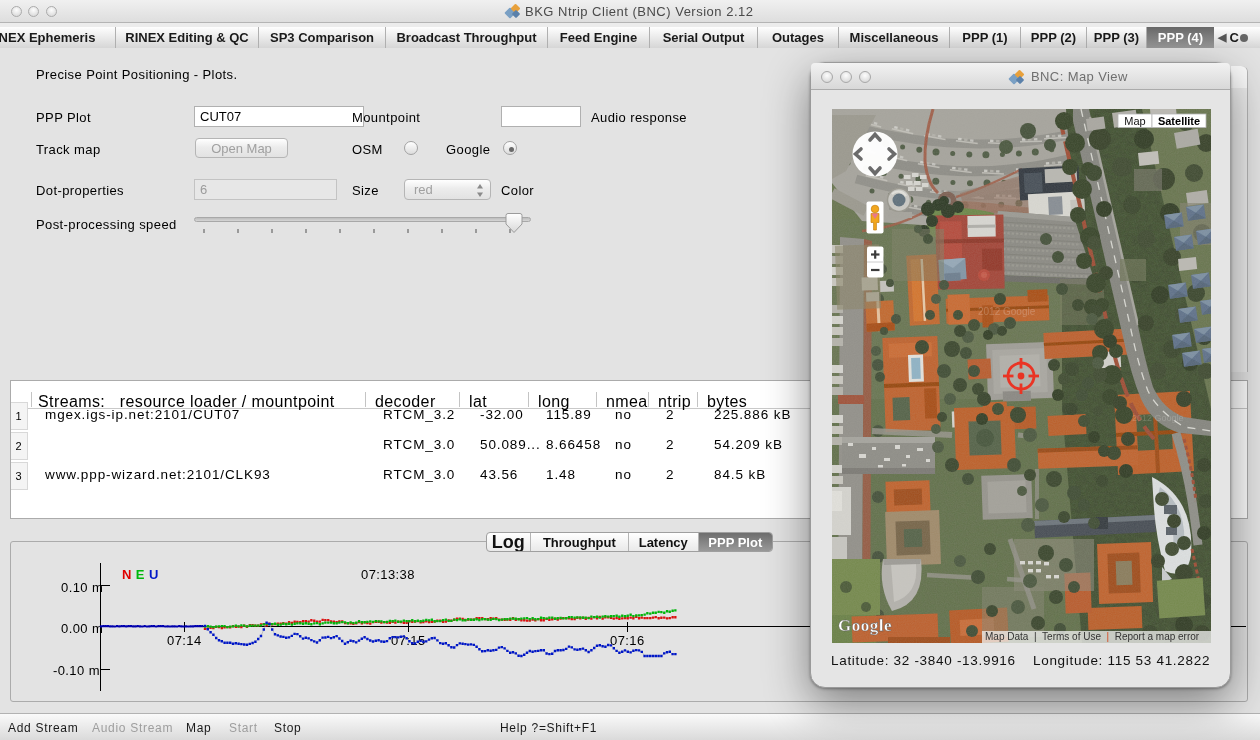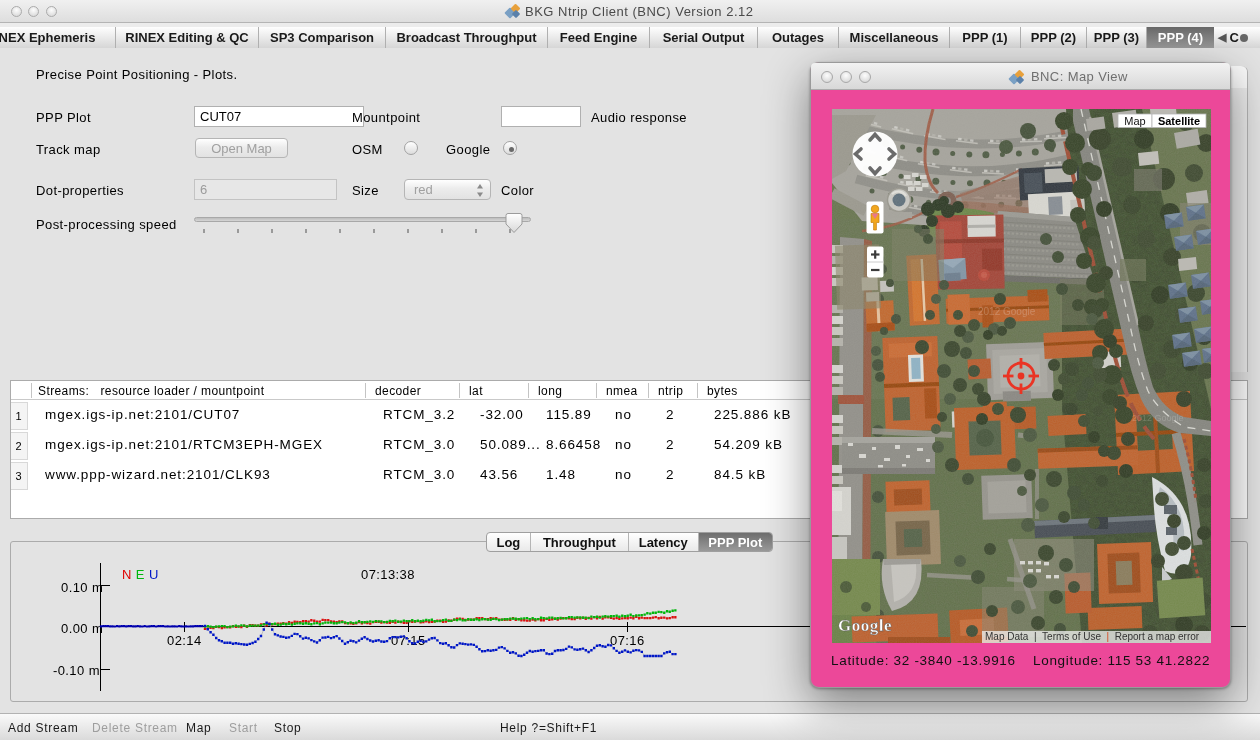--- a/index.html
+++ b/index.html
@@ -24,22 +24,22 @@
 .inpdis{background:#e7e7e7;border:1px solid #c3c3c3;color:#9b9b9b;}
 .btn{position:absolute;background:linear-gradient(#ffffff,#ececec 45%,#e2e2e2);
  border:1px solid #b5b5b5;border-radius:4px;font-size:13px;color:#a0a0a0;
  display:flex;align-items:center;justify-content:center;}
 .radio{position:absolute;width:14px;height:14px;border-radius:50%;
  background:linear-gradient(#ffffff,#dcdcdc);border:1px solid #a2a2a2;}
 #toolbar{position:absolute;left:0;top:713px;width:1260px;height:27px;
  background:linear-gradient(#fafafa,#dadada);border-top:1px solid #b2b2b2;padding-left:40px;}
 .tbi{position:absolute;top:7px;font-size:12px;color:#1a1a1a;white-space:nowrap;letter-spacing:0.7px;}
 .tbdis{color:#9e9e9e;}
-#mapwin{position:absolute;left:810px;top:62px;width:421px;height:626px;background:#ec4899;
- border-radius:9px;box-shadow:0 15px 45px rgba(0,0,0,0.45),0 1px 3px rgba(0,0,0,0.35);
+#mapwin{position:absolute;left:810px;top:62px;width:421px;height:626px;background:#e5e5e5;
+ border-radius:15px;box-shadow:0 15px 45px rgba(0,0,0,0.45),0 1px 3px rgba(0,0,0,0.35);
  border:1px solid #9a9a9a;}
 #maptitle{position:absolute;left:0;top:0;width:419px;height:27px;border-radius:4px 4px 0 0;
  background:linear-gradient(#f2f2f2,#d8d8d8);border-bottom:1px solid #ababab;}
 .tlm{position:absolute;top:8px;width:12px;height:12px;border-radius:50%;
  background:radial-gradient(circle at 50% 35%,#fdfdfd,#d0d0d0);border:1px solid #a8a8a8;}
 #mapbox{position:absolute;left:21px;top:46px;width:379px;height:534px;overflow:hidden;}
 #latlon{position:absolute;left:0;top:590px;font-size:13.5px;color:#111;width:421px;letter-spacing:0.7px;}
 </style></head><body>
 <div id="main">
 <div id="titlebar">
@@ -111,21 +111,21 @@
         <path d="M2 3.5 Q2 1.5 4 1.5 L16 1.5 Q18 1.5 18 3.5 L18 12 L10 20.5 L2 12 Z" fill="url(#thg)" stroke="#9b9b9b" stroke-width="1"></path>
         <defs>
           <linearGradient id="thg" x1="0" y1="0" x2="0" y2="1">
             <stop offset="0" stop-color="#ffffff"></stop>
             <stop offset="1" stop-color="#d8d8d8"></stop>
           </linearGradient>
         </defs>
       </svg>
 </div>
 <div class="abs" style="left:10px;top:380px;width:1238px;height:139px;background:#fff;border:1px solid #ababab">
-<div class="abs" style="left:0;top:0;width:1236px;height:19px;border-bottom:1px solid #c9c9c9;font-size:12px;letter-spacing:0.4px">
+<div class="abs" style="left:0;top:9px;width:1236px;height:19px;border-bottom:1px solid #c9c9c9;font-size:16px;letter-spacing:0.4px">
 <div class="abs" style="left:27px;top:3px">Streams:&nbsp;&nbsp; resource loader / mountpoint</div>
 <div class="abs" style="left:20px;top:2px;width:1px;height:15px;background:#c4c4c4"></div>
 <div class="abs" style="left:364px;top:3px">decoder</div>
 <div class="abs" style="left:354px;top:2px;width:1px;height:15px;background:#c4c4c4"></div>
 <div class="abs" style="left:458px;top:3px">lat</div>
 <div class="abs" style="left:448px;top:2px;width:1px;height:15px;background:#c4c4c4"></div>
 <div class="abs" style="left:527px;top:3px">long</div>
 <div class="abs" style="left:517px;top:2px;width:1px;height:15px;background:#c4c4c4"></div>
 <div class="abs" style="left:595px;top:3px">nmea</div>
 <div class="abs" style="left:585px;top:2px;width:1px;height:15px;background:#c4c4c4"></div>
@@ -140,52 +140,51 @@
 <div class="abs" style="left:34px;top:6px">mgex.igs-ip.net:2101/CUT07</div>
 <div class="abs" style="left:372px;top:6px">RTCM_3.2</div>
 <div class="abs" style="left:469px;top:6px">-32.00</div>
 <div class="abs" style="left:535px;top:6px">115.89</div>
 <div class="abs" style="left:604px;top:6px">no</div>
 <div class="abs" style="left:655px;top:6px">2</div>
 <div class="abs" style="left:703px;top:6px">225.886 kB</div>
 </div>
 <div class="abs" style="left:0;top:50px;width:1236px;height:30px;font-size:13.5px;letter-spacing:0.9px">
 <div class="abs" style="left:0px;top:1px;width:17px;height:28px;border:1px solid #d8d8d8;border-left:none;background:#f4f4f4;font-size:11px;display:flex;align-items:center;justify-content:center">2</div>
-<div class="abs" style="left:34px;top:6px">mgex.igs-ip.net:2101/RTCM3EPH-MGEX</div>
 <div class="abs" style="left:372px;top:6px">RTCM_3.0</div>
 <div class="abs" style="left:469px;top:6px">50.089...</div>
 <div class="abs" style="left:535px;top:6px">8.66458</div>
 <div class="abs" style="left:604px;top:6px">no</div>
 <div class="abs" style="left:655px;top:6px">2</div>
 <div class="abs" style="left:703px;top:6px">54.209 kB</div>
 </div>
 <div class="abs" style="left:0;top:80px;width:1236px;height:30px;font-size:13.5px;letter-spacing:0.9px">
 <div class="abs" style="left:0px;top:1px;width:17px;height:28px;border:1px solid #d8d8d8;border-left:none;background:#f4f4f4;font-size:11px;display:flex;align-items:center;justify-content:center">3</div>
 <div class="abs" style="left:34px;top:6px">www.ppp-wizard.net:2101/CLK93</div>
 <div class="abs" style="left:372px;top:6px">RTCM_3.0</div>
 <div class="abs" style="left:469px;top:6px">43.56</div>
 <div class="abs" style="left:535px;top:6px">1.48</div>
 <div class="abs" style="left:604px;top:6px">no</div>
 <div class="abs" style="left:655px;top:6px">2</div>
 <div class="abs" style="left:703px;top:6px">84.5 kB</div>
 </div>
 </div>
 <div class="abs" style="left:10px;top:541px;width:1238px;height:161px;border:1px solid #ababab;border-radius:3px"></div>
 <div class="abs" style="left:486px;top:532px;width:287px;height:20px;border:1px solid #9f9f9f;border-radius:4px;background:linear-gradient(#ffffff,#e9e9e9);overflow:hidden;display:flex">
-<div style="width:44px;height:100%;border-right:1px solid #b5b5b5;display:flex;align-items:center;justify-content:center;font-size:13px;font-weight:bold;color:#111">Log</div>
+<div style="width:44px;height:100%;border-right:1px solid #b5b5b5;display:flex;align-items:center;justify-content:center;font-size:18px;font-weight:bold;color:#111">Log</div>
 <div style="width:99px;height:100%;border-right:1px solid #b5b5b5;display:flex;align-items:center;justify-content:center;font-size:13px;font-weight:bold;color:#111">Throughput</div>
 <div style="width:70px;height:100%;border-right:1px solid #b5b5b5;display:flex;align-items:center;justify-content:center;font-size:13px;font-weight:bold;color:#111">Latency</div>
 <div style="width:74px;height:100%;background:linear-gradient(#6e6e6e,#9a9a9a);color:#fff;display:flex;align-items:center;justify-content:center;font-size:13px;font-weight:bold;color:#fff">PPP Plot</div>
 </div>
 <div class="lbl" style="left:61px;top:580px;width:36px;text-align:right">0.10 m</div>
 <div class="lbl" style="left:61px;top:621px;width:36px;text-align:right">0.00 m</div>
 <div class="lbl" style="left:53px;top:663px;width:44px;text-align:right">-0.10 m</div>
-<div class="lbl" style="left:122px;top:567px;font-weight:normal"><span style="color:#e00000">N</span>&nbsp;<span style="color:#00b80c">E</span>&nbsp;<span style="color:#0017c8">U</span></div>
+<div class="lbl" style="left:122px;top:567px;font-weight:bold"><span style="color:#e00000">N</span>&nbsp;<span style="color:#00b80c">E</span>&nbsp;<span style="color:#0017c8">U</span></div>
 <div class="lbl" style="left:361px;top:567px">07:13:38</div>
-<div class="lbl" style="left:167px;top:633px">02:14</div>
+<div class="lbl" style="left:167px;top:633px">07:14</div>
 <div class="lbl" style="left:391px;top:633px">07:15</div>
 <div class="lbl" style="left:610px;top:633px">07:16</div>
 <svg width="1260" height="740" viewBox="0 0 1260 740" style="position:absolute;left:0;top:0">
 <line x1="100.5" y1="563" x2="100.5" y2="691" stroke="#000" stroke-width="1"></line>
 <line x1="100" y1="626.5" x2="1246" y2="626.5" stroke="#000" stroke-width="1"></line>
 <line x1="100" y1="585.5" x2="110" y2="585.5" stroke="#000" stroke-width="1"></line>
 <line x1="100" y1="669.5" x2="110" y2="669.5" stroke="#000" stroke-width="1"></line>
 <line x1="184.5" y1="622" x2="184.5" y2="632" stroke="#000" stroke-width="1"></line>
 <line x1="408.5" y1="622" x2="408.5" y2="632" stroke="#000" stroke-width="1"></line>
 <line x1="627.5" y1="622" x2="627.5" y2="632" stroke="#000" stroke-width="1"></line>
@@ -194,21 +193,21 @@
 <polyline points="205,625.9 207.8,629.2 210.6,632.3 213.4,634.8 216.2,638.0 219.0,640.2 221.8,641.2 224.6,642.8 227.4,642.8 230.2,642.8 233.0,643.7 235.8,643.2 238.6,643.8 241.4,644.1 244.2,644.5 247.0,644.7 249.8,643.9 252.6,643.0 255.4,641.7 258.2,639.0 261.0,636.0 263.8,629.5 266.6,622.8 269.4,624.0 272.2,629.5 275.0,634.2 277.8,635.4 280.6,636.5 283.4,636.9 286.2,637.8 289.0,637.4 291.8,635.9 294.6,633.9 297.4,634.1 300.2,636.2 303.0,638.6 305.8,637.8 308.6,638.4 311.4,640.1 314.2,641.4 317.0,642.5 319.8,640.3 322.6,637.6 325.4,637.5 328.2,636.9 331.0,638.1 333.8,637.2 336.6,636.1 339.4,638.5 342.2,641.0 345.0,643.7 347.8,642.3 350.6,640.7 353.4,641.2 356.2,642.4 359.0,640.6 361.8,638.8 364.6,637.3 367.4,639.0 370.2,640.5 373.0,641.5 375.8,640.8 378.6,640.3 381.4,641.5 384.2,641.8 387.0,641.1 389.8,638.2 392.6,637.1 395.4,637.1 398.2,637.4 401.0,636.8 403.8,636.4 406.6,638.2 409.4,641.3 412.2,643.2 415.0,643.5 417.8,641.8 420.6,640.9 423.4,641.7 426.2,641.4 429.0,639.6 431.8,638.2 434.6,638.0 437.4,640.4 440.2,643.1 443.0,643.8 445.8,643.2 448.6,645.2 451.4,647.3 454.2,647.5 457.0,645.1 459.8,643.4 462.6,643.7 465.4,644.1 468.2,644.6 471.0,644.4 473.8,644.9 476.6,646.7 479.4,649.2 482.2,651.2 485.0,651.1 487.8,650.3 490.6,650.8 493.4,650.3 496.2,649.9 499.0,647.6 501.8,647.1 504.6,648.4 507.4,650.9 510.2,652.7 513.0,652.2 515.8,653.4 518.6,655.7 521.4,656.0 524.2,654.8 527.0,652.8 529.8,651.0 532.6,651.7 535.4,651.1 538.2,650.9 541.0,650.3 543.8,650.3 546.6,653.5 549.4,654.1 552.2,653.7 555.0,651.0 557.8,650.3 560.6,650.3 563.4,650.0 566.2,648.9 569.0,646.6 571.8,647.4 574.6,649.4 577.4,649.8 580.2,649.2 583.0,648.6 585.8,650.2 588.6,652.0 591.4,650.2 594.2,648.0 597.0,645.8 599.8,645.2 602.6,646.2 605.4,646.8 608.2,645.0 611.0,645.4 613.8,648.2 616.6,650.9 619.4,652.7 622.2,651.7 625.0,650.4 627.8,651.7 630.6,652.4 633.4,650.7 636.2,650.1 639.0,650.4 641.8,651.9 644.6,656.0 647.4,656.0 650.2,656.0 653.0,656.0 655.8,656.0 658.6,656.0 661.4,656.0 664.2,653.4 667.0,652.2 669.8,651.8 672.6,654.1 675.4,654.1" fill="none" stroke="#aaa" stroke-width="0.7"></polyline>
 <path d="M99.9 625.3h2.2v2.2h-2.2zM102.2 625.0h2.2v2.2h-2.2zM104.5 625.1h2.2v2.2h-2.2zM106.8 625.1h2.2v2.2h-2.2zM109.1 625.3h2.2v2.2h-2.2zM111.4 625.3h2.2v2.2h-2.2zM113.7 625.4h2.2v2.2h-2.2zM116.0 625.0h2.2v2.2h-2.2zM118.3 625.2h2.2v2.2h-2.2zM120.6 625.0h2.2v2.2h-2.2zM122.9 625.1h2.2v2.2h-2.2zM125.2 625.2h2.2v2.2h-2.2zM127.5 625.0h2.2v2.2h-2.2zM129.8 625.0h2.2v2.2h-2.2zM132.1 625.3h2.2v2.2h-2.2zM134.4 625.2h2.2v2.2h-2.2zM136.7 625.1h2.2v2.2h-2.2zM139.0 625.2h2.2v2.2h-2.2zM141.3 625.4h2.2v2.2h-2.2zM143.6 625.0h2.2v2.2h-2.2zM145.9 625.4h2.2v2.2h-2.2zM148.2 625.3h2.2v2.2h-2.2zM150.5 625.1h2.2v2.2h-2.2zM152.8 625.0h2.2v2.2h-2.2zM155.1 625.4h2.2v2.2h-2.2zM157.4 625.1h2.2v2.2h-2.2zM159.7 625.0h2.2v2.2h-2.2zM162.0 625.0h2.2v2.2h-2.2zM164.3 625.4h2.2v2.2h-2.2zM166.6 625.3h2.2v2.2h-2.2zM168.9 625.4h2.2v2.2h-2.2zM171.2 625.3h2.2v2.2h-2.2zM173.5 625.2h2.2v2.2h-2.2zM175.8 625.4h2.2v2.2h-2.2zM178.1 625.1h2.2v2.2h-2.2zM180.4 625.2h2.2v2.2h-2.2zM182.7 625.4h2.2v2.2h-2.2zM185.0 625.3h2.2v2.2h-2.2zM187.3 625.4h2.2v2.2h-2.2zM189.6 625.2h2.2v2.2h-2.2zM191.9 625.3h2.2v2.2h-2.2zM194.2 625.0h2.2v2.2h-2.2zM196.5 625.1h2.2v2.2h-2.2zM198.8 625.1h2.2v2.2h-2.2zM201.1 625.0h2.2v2.2h-2.2z" fill="#0000b2"></path>
 <path d="M203.8 627.6h2.3v2.3h-2.3zM206.7 627.6h2.3v2.3h-2.3zM209.4 626.8h2.3v2.3h-2.3zM212.2 626.9h2.3v2.3h-2.3zM215.0 625.8h2.3v2.3h-2.3zM217.8 625.9h2.3v2.3h-2.3zM220.7 627.0h2.3v2.3h-2.3zM223.4 626.1h2.3v2.3h-2.3zM226.2 626.0h2.3v2.3h-2.3zM229.0 626.2h2.3v2.3h-2.3zM231.8 624.9h2.3v2.3h-2.3zM234.7 625.6h2.3v2.3h-2.3zM237.4 625.5h2.3v2.3h-2.3zM240.2 625.9h2.3v2.3h-2.3zM243.0 624.5h2.3v2.3h-2.3zM245.8 625.6h2.3v2.3h-2.3zM248.7 623.9h2.3v2.3h-2.3zM251.4 623.9h2.3v2.3h-2.3zM254.2 624.4h2.3v2.3h-2.3zM257.1 624.4h2.3v2.3h-2.3zM259.9 623.2h2.3v2.3h-2.3zM262.7 622.9h2.3v2.3h-2.3zM265.5 624.1h2.3v2.3h-2.3zM268.2 622.6h2.3v2.3h-2.3zM271.1 623.1h2.3v2.3h-2.3zM273.9 623.0h2.3v2.3h-2.3zM276.7 622.4h2.3v2.3h-2.3zM279.5 622.5h2.3v2.3h-2.3zM282.2 622.1h2.3v2.3h-2.3zM285.1 622.6h2.3v2.3h-2.3zM287.9 621.1h2.3v2.3h-2.3zM290.7 621.8h2.3v2.3h-2.3zM293.5 620.6h2.3v2.3h-2.3zM296.2 620.8h2.3v2.3h-2.3zM299.1 621.0h2.3v2.3h-2.3zM301.9 620.1h2.3v2.3h-2.3zM304.7 619.9h2.3v2.3h-2.3zM307.5 620.5h2.3v2.3h-2.3zM310.2 619.1h2.3v2.3h-2.3zM313.1 619.6h2.3v2.3h-2.3zM315.9 620.6h2.3v2.3h-2.3zM318.7 620.5h2.3v2.3h-2.3zM321.5 618.8h2.3v2.3h-2.3zM324.2 619.0h2.3v2.3h-2.3zM327.1 619.0h2.3v2.3h-2.3zM329.9 620.2h2.3v2.3h-2.3zM332.7 620.6h2.3v2.3h-2.3zM335.5 620.9h2.3v2.3h-2.3zM338.2 620.2h2.3v2.3h-2.3zM341.1 620.2h2.3v2.3h-2.3zM343.9 621.9h2.3v2.3h-2.3zM346.7 622.0h2.3v2.3h-2.3zM349.5 622.1h2.3v2.3h-2.3zM352.2 622.6h2.3v2.3h-2.3zM355.1 622.1h2.3v2.3h-2.3zM357.9 620.9h2.3v2.3h-2.3zM360.7 622.2h2.3v2.3h-2.3zM363.5 621.2h2.3v2.3h-2.3zM366.2 621.9h2.3v2.3h-2.3zM369.1 622.4h2.3v2.3h-2.3zM371.9 620.9h2.3v2.3h-2.3zM374.7 620.8h2.3v2.3h-2.3zM377.5 620.6h2.3v2.3h-2.3zM380.2 621.5h2.3v2.3h-2.3zM383.1 620.9h2.3v2.3h-2.3zM385.9 621.5h2.3v2.3h-2.3zM388.7 621.6h2.3v2.3h-2.3zM391.5 620.6h2.3v2.3h-2.3zM394.2 621.4h2.3v2.3h-2.3zM397.1 620.6h2.3v2.3h-2.3zM399.9 621.0h2.3v2.3h-2.3zM402.7 621.6h2.3v2.3h-2.3zM405.5 621.6h2.3v2.3h-2.3zM408.2 620.1h2.3v2.3h-2.3zM411.1 620.6h2.3v2.3h-2.3zM413.9 620.4h2.3v2.3h-2.3zM416.7 619.9h2.3v2.3h-2.3zM419.5 621.1h2.3v2.3h-2.3zM422.2 620.9h2.3v2.3h-2.3zM425.1 620.1h2.3v2.3h-2.3zM427.9 621.0h2.3v2.3h-2.3zM430.7 620.6h2.3v2.3h-2.3zM433.5 620.4h2.3v2.3h-2.3zM436.2 619.6h2.3v2.3h-2.3zM439.1 619.6h2.3v2.3h-2.3zM441.9 620.6h2.3v2.3h-2.3zM444.7 620.4h2.3v2.3h-2.3zM447.5 619.2h2.3v2.3h-2.3zM450.2 619.5h2.3v2.3h-2.3zM453.1 618.6h2.3v2.3h-2.3zM455.9 617.6h2.3v2.3h-2.3zM458.7 617.6h2.3v2.3h-2.3zM461.5 617.8h2.3v2.3h-2.3zM464.2 618.8h2.3v2.3h-2.3zM467.1 618.5h2.3v2.3h-2.3zM469.9 618.5h2.3v2.3h-2.3zM472.7 618.5h2.3v2.3h-2.3zM475.5 617.1h2.3v2.3h-2.3zM478.2 617.1h2.3v2.3h-2.3zM481.1 616.9h2.3v2.3h-2.3zM483.9 618.0h2.3v2.3h-2.3zM486.7 618.1h2.3v2.3h-2.3zM489.5 617.1h2.3v2.3h-2.3zM492.2 617.6h2.3v2.3h-2.3zM495.1 616.9h2.3v2.3h-2.3zM497.9 618.4h2.3v2.3h-2.3zM500.7 618.4h2.3v2.3h-2.3zM503.5 618.6h2.3v2.3h-2.3zM506.2 618.4h2.3v2.3h-2.3zM509.1 618.6h2.3v2.3h-2.3zM511.9 617.1h2.3v2.3h-2.3zM514.6 618.6h2.3v2.3h-2.3zM517.5 618.0h2.3v2.3h-2.3zM520.2 619.1h2.3v2.3h-2.3zM523.1 619.1h2.3v2.3h-2.3zM525.9 619.4h2.3v2.3h-2.3zM528.6 619.4h2.3v2.3h-2.3zM531.5 618.4h2.3v2.3h-2.3zM534.2 619.1h2.3v2.3h-2.3zM537.1 617.9h2.3v2.3h-2.3zM539.9 619.1h2.3v2.3h-2.3zM542.6 619.1h2.3v2.3h-2.3zM545.5 617.8h2.3v2.3h-2.3zM548.2 618.8h2.3v2.3h-2.3zM551.1 618.1h2.3v2.3h-2.3zM553.9 617.6h2.3v2.3h-2.3zM556.6 618.5h2.3v2.3h-2.3zM559.5 617.4h2.3v2.3h-2.3zM562.2 616.9h2.3v2.3h-2.3zM565.1 617.0h2.3v2.3h-2.3zM567.9 617.1h2.3v2.3h-2.3zM570.6 618.0h2.3v2.3h-2.3zM573.5 618.0h2.3v2.3h-2.3zM576.2 616.6h2.3v2.3h-2.3zM579.1 617.1h2.3v2.3h-2.3zM581.9 616.6h2.3v2.3h-2.3zM584.6 617.6h2.3v2.3h-2.3zM587.5 616.8h2.3v2.3h-2.3zM590.2 617.4h2.3v2.3h-2.3zM593.1 615.9h2.3v2.3h-2.3zM595.9 617.2h2.3v2.3h-2.3zM598.6 615.8h2.3v2.3h-2.3zM601.5 617.4h2.3v2.3h-2.3zM604.2 616.1h2.3v2.3h-2.3zM607.1 616.1h2.3v2.3h-2.3zM609.9 616.8h2.3v2.3h-2.3zM612.6 617.5h2.3v2.3h-2.3zM615.5 616.9h2.3v2.3h-2.3zM618.2 617.6h2.3v2.3h-2.3zM621.1 617.2h2.3v2.3h-2.3zM623.9 616.9h2.3v2.3h-2.3zM626.6 617.1h2.3v2.3h-2.3zM629.5 616.4h2.3v2.3h-2.3zM632.2 617.1h2.3v2.3h-2.3zM635.1 615.6h2.3v2.3h-2.3zM637.9 617.1h2.3v2.3h-2.3zM640.6 616.5h2.3v2.3h-2.3zM643.5 616.9h2.3v2.3h-2.3zM646.2 617.0h2.3v2.3h-2.3zM649.1 617.0h2.3v2.3h-2.3zM651.9 616.5h2.3v2.3h-2.3zM654.6 616.0h2.3v2.3h-2.3zM657.5 617.1h2.3v2.3h-2.3zM660.2 616.6h2.3v2.3h-2.3zM663.1 616.4h2.3v2.3h-2.3zM665.9 617.2h2.3v2.3h-2.3zM668.6 617.0h2.3v2.3h-2.3zM671.5 616.1h2.3v2.3h-2.3zM674.2 616.1h2.3v2.3h-2.3z" fill="#dd0f0f"></path>
 <path d="M203.8 625.5h2.3v2.3h-2.3zM206.7 625.1h2.3v2.3h-2.3zM209.4 625.4h2.3v2.3h-2.3zM212.2 625.9h2.3v2.3h-2.3zM215.0 625.4h2.3v2.3h-2.3zM217.8 625.2h2.3v2.3h-2.3zM220.7 625.0h2.3v2.3h-2.3zM223.4 625.0h2.3v2.3h-2.3zM226.2 626.0h2.3v2.3h-2.3zM229.0 625.4h2.3v2.3h-2.3zM231.8 625.2h2.3v2.3h-2.3zM234.7 624.5h2.3v2.3h-2.3zM237.4 625.2h2.3v2.3h-2.3zM240.2 624.2h2.3v2.3h-2.3zM243.0 624.5h2.3v2.3h-2.3zM245.8 625.2h2.3v2.3h-2.3zM248.7 624.6h2.3v2.3h-2.3zM251.4 624.4h2.3v2.3h-2.3zM254.2 624.4h2.3v2.3h-2.3zM257.1 624.5h2.3v2.3h-2.3zM259.9 624.2h2.3v2.3h-2.3zM262.7 623.2h2.3v2.3h-2.3zM265.5 622.8h2.3v2.3h-2.3zM268.2 623.1h2.3v2.3h-2.3zM271.1 622.9h2.3v2.3h-2.3zM273.9 622.6h2.3v2.3h-2.3zM276.7 623.6h2.3v2.3h-2.3zM279.5 623.5h2.3v2.3h-2.3zM282.2 622.6h2.3v2.3h-2.3zM285.1 623.1h2.3v2.3h-2.3zM287.9 622.6h2.3v2.3h-2.3zM290.7 623.4h2.3v2.3h-2.3zM293.5 622.6h2.3v2.3h-2.3zM296.2 622.2h2.3v2.3h-2.3zM299.1 622.1h2.3v2.3h-2.3zM301.9 622.6h2.3v2.3h-2.3zM304.7 622.1h2.3v2.3h-2.3zM307.5 622.6h2.3v2.3h-2.3zM310.2 623.1h2.3v2.3h-2.3zM313.1 622.2h2.3v2.3h-2.3zM315.9 622.0h2.3v2.3h-2.3zM318.7 623.1h2.3v2.3h-2.3zM321.5 622.2h2.3v2.3h-2.3zM324.2 621.5h2.3v2.3h-2.3zM327.1 621.4h2.3v2.3h-2.3zM329.9 621.4h2.3v2.3h-2.3zM332.7 622.1h2.3v2.3h-2.3zM335.5 622.1h2.3v2.3h-2.3zM338.2 621.5h2.3v2.3h-2.3zM341.1 620.9h2.3v2.3h-2.3zM343.9 621.2h2.3v2.3h-2.3zM346.7 622.1h2.3v2.3h-2.3zM349.5 621.2h2.3v2.3h-2.3zM352.2 621.9h2.3v2.3h-2.3zM355.1 621.6h2.3v2.3h-2.3zM357.9 620.1h2.3v2.3h-2.3zM360.7 621.1h2.3v2.3h-2.3zM363.5 621.1h2.3v2.3h-2.3zM366.2 620.8h2.3v2.3h-2.3zM369.1 620.2h2.3v2.3h-2.3zM371.9 620.8h2.3v2.3h-2.3zM374.7 619.9h2.3v2.3h-2.3zM377.5 620.2h2.3v2.3h-2.3zM380.2 620.2h2.3v2.3h-2.3zM383.1 621.0h2.3v2.3h-2.3zM385.9 620.8h2.3v2.3h-2.3zM388.7 619.8h2.3v2.3h-2.3zM391.5 620.1h2.3v2.3h-2.3zM394.2 619.5h2.3v2.3h-2.3zM397.1 620.6h2.3v2.3h-2.3zM399.9 620.5h2.3v2.3h-2.3zM402.7 619.5h2.3v2.3h-2.3zM405.5 620.0h2.3v2.3h-2.3zM408.2 620.0h2.3v2.3h-2.3zM411.1 619.1h2.3v2.3h-2.3zM413.9 620.1h2.3v2.3h-2.3zM416.7 619.6h2.3v2.3h-2.3zM419.5 620.1h2.3v2.3h-2.3zM422.2 619.6h2.3v2.3h-2.3zM425.1 618.8h2.3v2.3h-2.3zM427.9 619.2h2.3v2.3h-2.3zM430.7 618.6h2.3v2.3h-2.3zM433.5 620.1h2.3v2.3h-2.3zM436.2 620.0h2.3v2.3h-2.3zM439.1 619.9h2.3v2.3h-2.3zM441.9 619.0h2.3v2.3h-2.3zM444.7 618.5h2.3v2.3h-2.3zM447.5 619.8h2.3v2.3h-2.3zM450.2 619.8h2.3v2.3h-2.3zM453.1 618.4h2.3v2.3h-2.3zM455.9 619.0h2.3v2.3h-2.3zM458.7 618.1h2.3v2.3h-2.3zM461.5 619.2h2.3v2.3h-2.3zM464.2 619.1h2.3v2.3h-2.3zM467.1 618.1h2.3v2.3h-2.3zM469.9 618.6h2.3v2.3h-2.3zM472.7 618.6h2.3v2.3h-2.3zM475.5 618.1h2.3v2.3h-2.3zM478.2 619.0h2.3v2.3h-2.3zM481.1 618.1h2.3v2.3h-2.3zM483.9 617.9h2.3v2.3h-2.3zM486.7 618.4h2.3v2.3h-2.3zM489.5 618.6h2.3v2.3h-2.3zM492.2 617.8h2.3v2.3h-2.3zM495.1 617.9h2.3v2.3h-2.3zM497.9 619.0h2.3v2.3h-2.3zM500.7 618.4h2.3v2.3h-2.3zM503.5 618.0h2.3v2.3h-2.3zM506.2 618.1h2.3v2.3h-2.3zM509.1 617.4h2.3v2.3h-2.3zM511.9 617.5h2.3v2.3h-2.3zM514.6 617.6h2.3v2.3h-2.3zM517.5 618.1h2.3v2.3h-2.3zM520.2 617.4h2.3v2.3h-2.3zM523.1 617.2h2.3v2.3h-2.3zM525.9 617.0h2.3v2.3h-2.3zM528.6 617.9h2.3v2.3h-2.3zM531.5 617.1h2.3v2.3h-2.3zM534.2 618.1h2.3v2.3h-2.3zM537.1 618.0h2.3v2.3h-2.3zM539.9 616.6h2.3v2.3h-2.3zM542.6 616.9h2.3v2.3h-2.3zM545.5 617.5h2.3v2.3h-2.3zM548.2 616.6h2.3v2.3h-2.3zM551.1 616.5h2.3v2.3h-2.3zM553.9 617.6h2.3v2.3h-2.3zM556.6 617.1h2.3v2.3h-2.3zM559.5 616.8h2.3v2.3h-2.3zM562.2 617.2h2.3v2.3h-2.3zM565.1 617.1h2.3v2.3h-2.3zM567.9 616.1h2.3v2.3h-2.3zM570.6 616.0h2.3v2.3h-2.3zM573.5 616.4h2.3v2.3h-2.3zM576.2 616.2h2.3v2.3h-2.3zM579.1 616.2h2.3v2.3h-2.3zM581.9 616.6h2.3v2.3h-2.3zM584.6 616.5h2.3v2.3h-2.3zM587.5 617.0h2.3v2.3h-2.3zM590.2 615.5h2.3v2.3h-2.3zM593.1 615.9h2.3v2.3h-2.3zM595.9 615.6h2.3v2.3h-2.3zM598.6 616.5h2.3v2.3h-2.3zM601.5 615.4h2.3v2.3h-2.3zM604.2 615.1h2.3v2.3h-2.3zM607.1 615.4h2.3v2.3h-2.3zM609.9 615.1h2.3v2.3h-2.3zM612.6 614.9h2.3v2.3h-2.3zM615.5 614.6h2.3v2.3h-2.3zM618.2 615.6h2.3v2.3h-2.3zM621.1 614.6h2.3v2.3h-2.3zM623.9 615.1h2.3v2.3h-2.3zM626.6 614.6h2.3v2.3h-2.3zM629.5 613.6h2.3v2.3h-2.3zM632.2 614.9h2.3v2.3h-2.3zM635.1 614.2h2.3v2.3h-2.3zM637.9 614.2h2.3v2.3h-2.3zM640.6 613.9h2.3v2.3h-2.3zM643.5 613.5h2.3v2.3h-2.3zM646.2 612.1h2.3v2.3h-2.3zM649.1 612.4h2.3v2.3h-2.3zM651.9 611.6h2.3v2.3h-2.3zM654.6 611.6h2.3v2.3h-2.3zM657.5 610.8h2.3v2.3h-2.3zM660.2 610.9h2.3v2.3h-2.3zM663.1 611.6h2.3v2.3h-2.3zM665.9 610.1h2.3v2.3h-2.3zM668.6 610.6h2.3v2.3h-2.3zM671.5 609.6h2.3v2.3h-2.3zM674.2 609.2h2.3v2.3h-2.3z" fill="#00b80c"></path>
 <path d="M203.8 624.7h2.4v2.4h-2.4zM206.6 628.0h2.4v2.4h-2.4zM209.4 631.1h2.4v2.4h-2.4zM212.2 633.6h2.4v2.4h-2.4zM215.0 636.8h2.4v2.4h-2.4zM217.8 639.0h2.4v2.4h-2.4zM220.6 640.0h2.4v2.4h-2.4zM223.4 641.6h2.4v2.4h-2.4zM226.2 641.6h2.4v2.4h-2.4zM229.0 641.6h2.4v2.4h-2.4zM231.8 642.5h2.4v2.4h-2.4zM234.6 642.0h2.4v2.4h-2.4zM237.4 642.6h2.4v2.4h-2.4zM240.2 642.9h2.4v2.4h-2.4zM243.0 643.3h2.4v2.4h-2.4zM245.8 643.5h2.4v2.4h-2.4zM248.6 642.7h2.4v2.4h-2.4zM251.4 641.8h2.4v2.4h-2.4zM254.2 640.5h2.4v2.4h-2.4zM257.0 637.8h2.4v2.4h-2.4zM259.8 634.8h2.4v2.4h-2.4zM262.6 628.3h2.4v2.4h-2.4zM265.4 621.6h2.4v2.4h-2.4zM268.2 622.8h2.4v2.4h-2.4zM271.0 628.3h2.4v2.4h-2.4zM273.8 633.0h2.4v2.4h-2.4zM276.6 634.2h2.4v2.4h-2.4zM279.4 635.3h2.4v2.4h-2.4zM282.2 635.7h2.4v2.4h-2.4zM285.0 636.6h2.4v2.4h-2.4zM287.8 636.2h2.4v2.4h-2.4zM290.6 634.7h2.4v2.4h-2.4zM293.4 632.7h2.4v2.4h-2.4zM296.2 632.9h2.4v2.4h-2.4zM299.0 635.0h2.4v2.4h-2.4zM301.8 637.4h2.4v2.4h-2.4zM304.6 636.6h2.4v2.4h-2.4zM307.4 637.2h2.4v2.4h-2.4zM310.2 638.9h2.4v2.4h-2.4zM313.0 640.2h2.4v2.4h-2.4zM315.8 641.3h2.4v2.4h-2.4zM318.6 639.1h2.4v2.4h-2.4zM321.4 636.4h2.4v2.4h-2.4zM324.2 636.3h2.4v2.4h-2.4zM327.0 635.7h2.4v2.4h-2.4zM329.8 636.9h2.4v2.4h-2.4zM332.6 636.0h2.4v2.4h-2.4zM335.4 634.9h2.4v2.4h-2.4zM338.2 637.3h2.4v2.4h-2.4zM341.0 639.8h2.4v2.4h-2.4zM343.8 642.5h2.4v2.4h-2.4zM346.6 641.1h2.4v2.4h-2.4zM349.4 639.5h2.4v2.4h-2.4zM352.2 640.0h2.4v2.4h-2.4zM355.0 641.2h2.4v2.4h-2.4zM357.8 639.4h2.4v2.4h-2.4zM360.6 637.6h2.4v2.4h-2.4zM363.4 636.1h2.4v2.4h-2.4zM366.2 637.8h2.4v2.4h-2.4zM369.0 639.3h2.4v2.4h-2.4zM371.8 640.3h2.4v2.4h-2.4zM374.6 639.6h2.4v2.4h-2.4zM377.4 639.1h2.4v2.4h-2.4zM380.2 640.3h2.4v2.4h-2.4zM383.0 640.6h2.4v2.4h-2.4zM385.8 639.9h2.4v2.4h-2.4zM388.6 637.0h2.4v2.4h-2.4zM391.4 635.9h2.4v2.4h-2.4zM394.2 635.9h2.4v2.4h-2.4zM397.0 636.2h2.4v2.4h-2.4zM399.8 635.6h2.4v2.4h-2.4zM402.6 635.2h2.4v2.4h-2.4zM405.4 637.0h2.4v2.4h-2.4zM408.2 640.1h2.4v2.4h-2.4zM411.0 642.0h2.4v2.4h-2.4zM413.8 642.3h2.4v2.4h-2.4zM416.6 640.6h2.4v2.4h-2.4zM419.4 639.7h2.4v2.4h-2.4zM422.2 640.5h2.4v2.4h-2.4zM425.0 640.2h2.4v2.4h-2.4zM427.8 638.4h2.4v2.4h-2.4zM430.6 637.0h2.4v2.4h-2.4zM433.4 636.8h2.4v2.4h-2.4zM436.2 639.2h2.4v2.4h-2.4zM439.0 641.9h2.4v2.4h-2.4zM441.8 642.6h2.4v2.4h-2.4zM444.6 642.0h2.4v2.4h-2.4zM447.4 644.0h2.4v2.4h-2.4zM450.2 646.1h2.4v2.4h-2.4zM453.0 646.3h2.4v2.4h-2.4zM455.8 643.9h2.4v2.4h-2.4zM458.6 642.2h2.4v2.4h-2.4zM461.4 642.5h2.4v2.4h-2.4zM464.2 642.9h2.4v2.4h-2.4zM467.0 643.4h2.4v2.4h-2.4zM469.8 643.2h2.4v2.4h-2.4zM472.6 643.7h2.4v2.4h-2.4zM475.4 645.5h2.4v2.4h-2.4zM478.2 648.0h2.4v2.4h-2.4zM481.0 650.0h2.4v2.4h-2.4zM483.8 649.9h2.4v2.4h-2.4zM486.6 649.1h2.4v2.4h-2.4zM489.4 649.6h2.4v2.4h-2.4zM492.2 649.1h2.4v2.4h-2.4zM495.0 648.7h2.4v2.4h-2.4zM497.8 646.4h2.4v2.4h-2.4zM500.6 645.9h2.4v2.4h-2.4zM503.4 647.2h2.4v2.4h-2.4zM506.2 649.7h2.4v2.4h-2.4zM509.0 651.5h2.4v2.4h-2.4zM511.8 651.0h2.4v2.4h-2.4zM514.6 652.2h2.4v2.4h-2.4zM517.4 654.5h2.4v2.4h-2.4zM520.2 654.8h2.4v2.4h-2.4zM523.0 653.6h2.4v2.4h-2.4zM525.8 651.6h2.4v2.4h-2.4zM528.6 649.8h2.4v2.4h-2.4zM531.4 650.5h2.4v2.4h-2.4zM534.2 649.9h2.4v2.4h-2.4zM537.0 649.7h2.4v2.4h-2.4zM539.8 649.1h2.4v2.4h-2.4zM542.6 649.1h2.4v2.4h-2.4zM545.4 652.3h2.4v2.4h-2.4zM548.2 652.9h2.4v2.4h-2.4zM551.0 652.5h2.4v2.4h-2.4zM553.8 649.8h2.4v2.4h-2.4zM556.6 649.1h2.4v2.4h-2.4zM559.4 649.1h2.4v2.4h-2.4zM562.2 648.8h2.4v2.4h-2.4zM565.0 647.7h2.4v2.4h-2.4zM567.8 645.4h2.4v2.4h-2.4zM570.6 646.2h2.4v2.4h-2.4zM573.4 648.2h2.4v2.4h-2.4zM576.2 648.6h2.4v2.4h-2.4zM579.0 648.0h2.4v2.4h-2.4zM581.8 647.4h2.4v2.4h-2.4zM584.6 649.0h2.4v2.4h-2.4zM587.4 650.8h2.4v2.4h-2.4zM590.2 649.0h2.4v2.4h-2.4zM593.0 646.8h2.4v2.4h-2.4zM595.8 644.6h2.4v2.4h-2.4zM598.6 644.0h2.4v2.4h-2.4zM601.4 645.0h2.4v2.4h-2.4zM604.2 645.6h2.4v2.4h-2.4zM607.0 643.8h2.4v2.4h-2.4zM609.8 644.2h2.4v2.4h-2.4zM612.6 647.0h2.4v2.4h-2.4zM615.4 649.7h2.4v2.4h-2.4zM618.2 651.5h2.4v2.4h-2.4zM621.0 650.5h2.4v2.4h-2.4zM623.8 649.2h2.4v2.4h-2.4zM626.6 650.5h2.4v2.4h-2.4zM629.4 651.2h2.4v2.4h-2.4zM632.2 649.5h2.4v2.4h-2.4zM635.0 648.9h2.4v2.4h-2.4zM637.8 649.2h2.4v2.4h-2.4zM640.6 650.7h2.4v2.4h-2.4zM643.4 654.8h2.4v2.4h-2.4zM646.2 654.8h2.4v2.4h-2.4zM649.0 654.8h2.4v2.4h-2.4zM651.8 654.8h2.4v2.4h-2.4zM654.6 654.8h2.4v2.4h-2.4zM657.4 654.8h2.4v2.4h-2.4zM660.2 654.8h2.4v2.4h-2.4zM663.0 652.2h2.4v2.4h-2.4zM665.8 651.0h2.4v2.4h-2.4zM668.6 650.6h2.4v2.4h-2.4zM671.4 652.9h2.4v2.4h-2.4zM674.2 652.9h2.4v2.4h-2.4z" fill="#0017c8"></path>
 </svg>
 <div class="abs" style="left:1231px;top:66px;width:17px;height:306px;background:#ededed;border-right:1px solid #b5b5b5;border-top:1px solid #cfcfcf;border-radius:0 6px 0 0"></div>
 <div class="abs" style="left:1231px;top:66px;width:16px;height:22px;background:#fbfbfb;border-radius:0 6px 0 0"></div>
 <div id="toolbar">
 <div class="tbi " style="left:8px">Add Stream</div>
-<div class="tbi tbdis" style="left:92px">Delete Stream</div>
+<div class="tbi tbdis" style="left:92px">Audio Stream</div>
 <div class="tbi " style="left:186px">Map</div>
 <div class="tbi tbdis" style="left:229px">Start</div>
 <div class="tbi " style="left:274px">Stop</div>
 <div class="tbi " style="left:500px">Help ?=Shift+F1</div>
 </div>
 </div>
 <div id="mapwin">
 <div id="maptitle">
 <div class="tlm" style="left:9.5px"></div>
 <div class="tlm" style="left:28.5px"></div>

